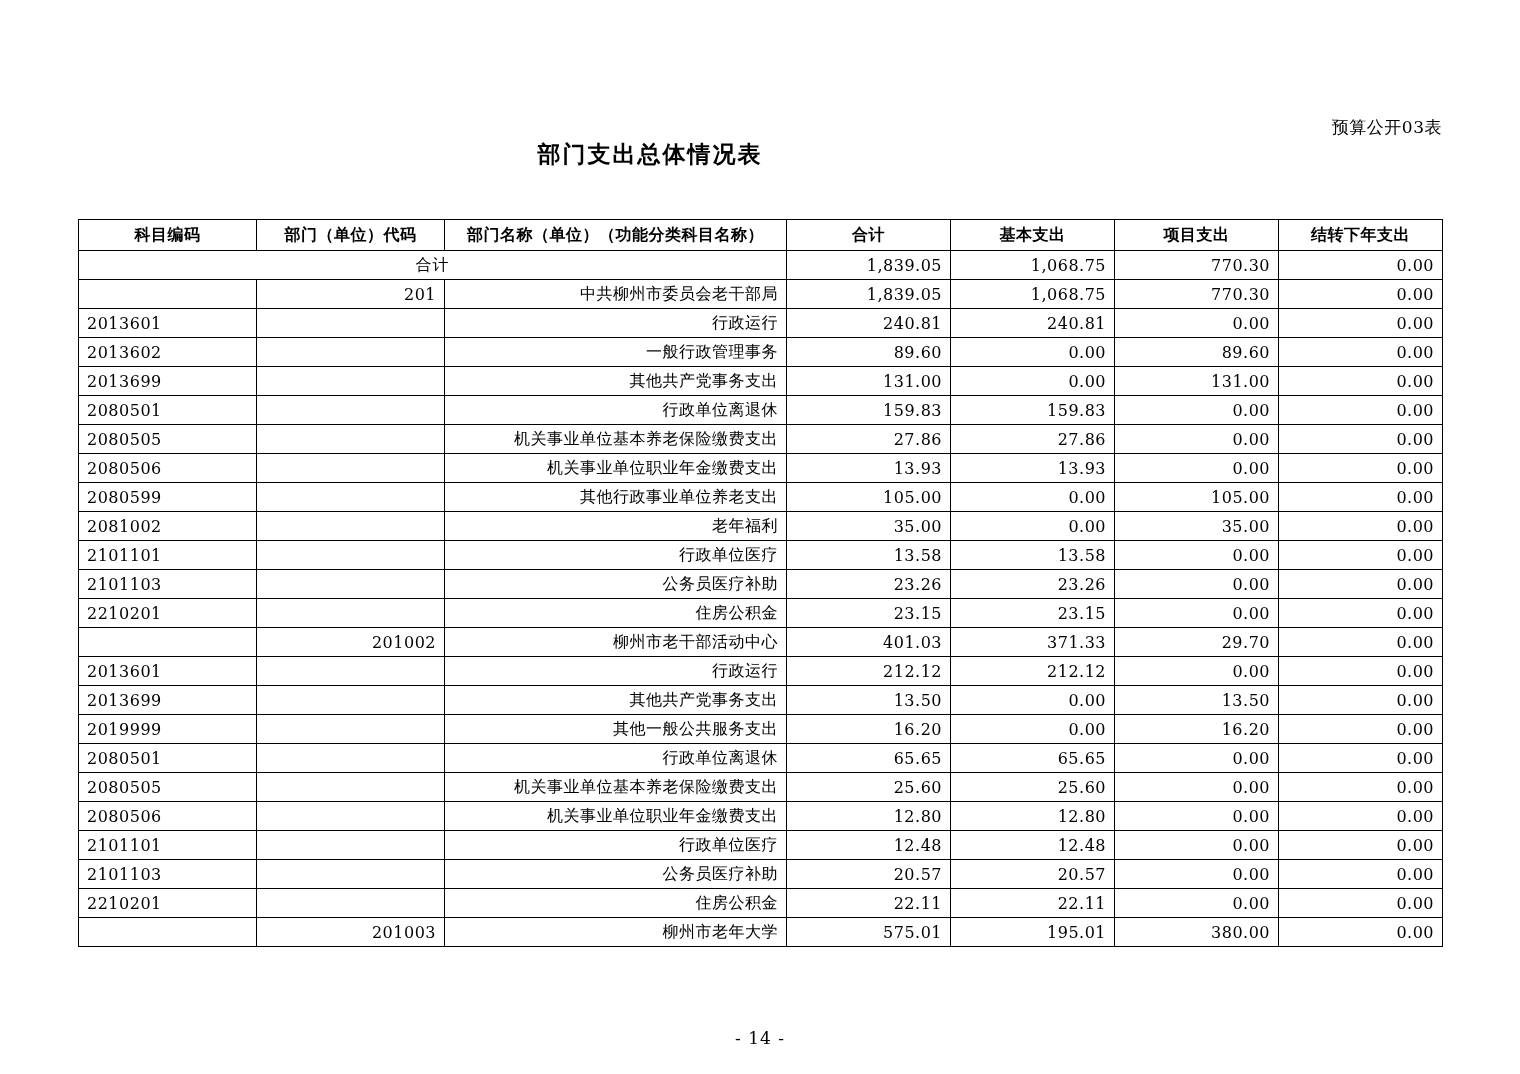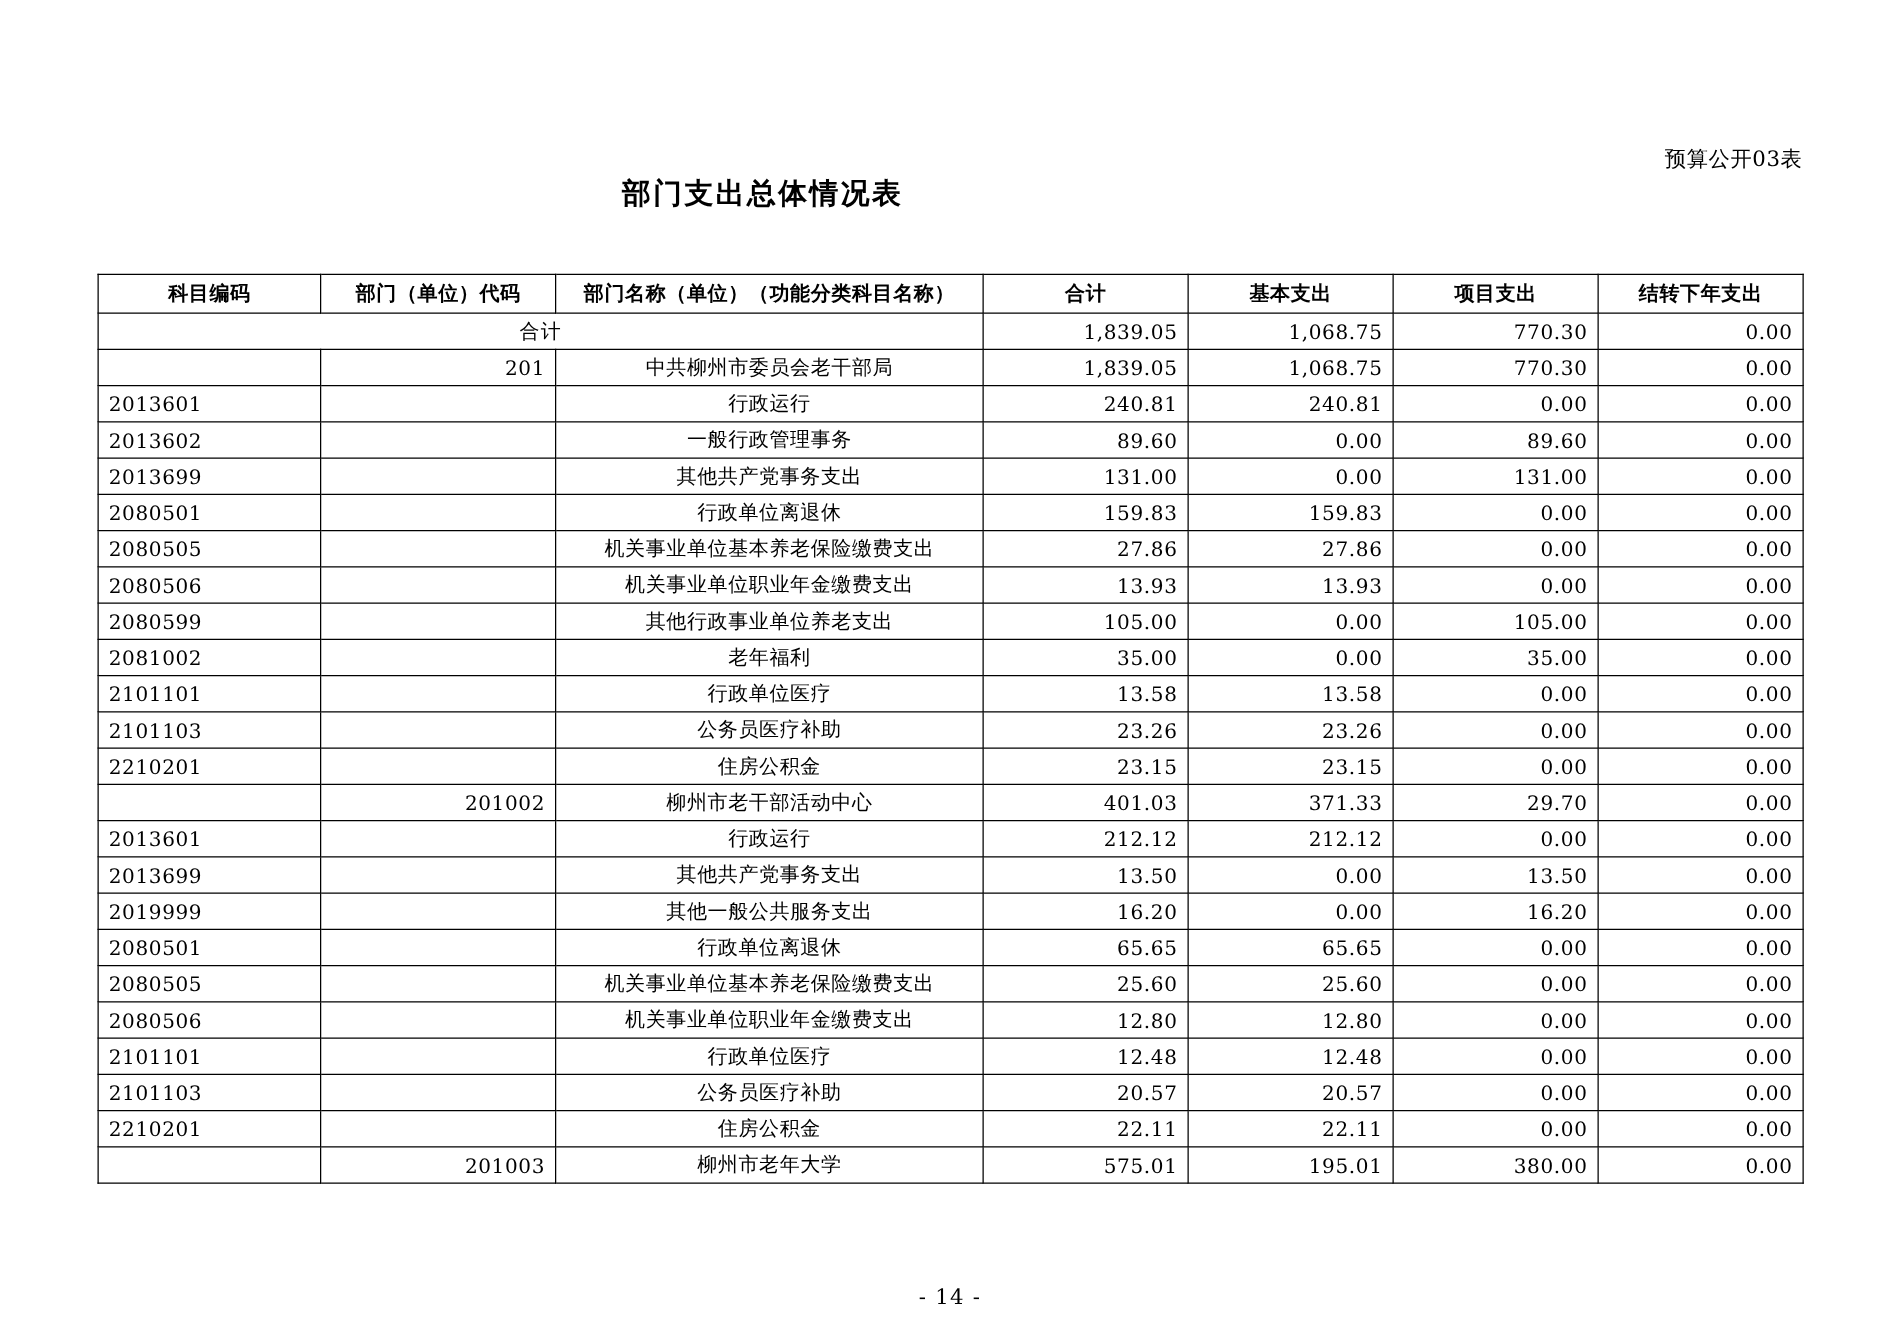--- a/index.html
+++ b/index.html
@@ -32,20 +32,21 @@
   }
   .doc-title {
     position: absolute;
     top: 139px;
     left: 0;
     width: 1220px;
     text-align: center;
     font-size: 23px;
     font-weight: bold;
     letter-spacing: 2px;
+    padding-left: 40px;
   }
   .meta-row {
     position: absolute;
     top: 188px;
     left: 78px;
     width: 1364px;
     display: flex;
     justify-content: space-between;
     align-items: baseline;
     font-size: 17px;
@@ -105,21 +106,21 @@
     text-align: left;
     padding-left: 14px;
     letter-spacing: 0.5px;
   }
   .deptcode {
     text-align: right;
     padding-left: 30px;
     letter-spacing: 0.5px;
   }
   .name {
-    text-align: center;
+    text-align: right;
     padding-left: 22px;
     letter-spacing: 0.5px;
   }
   .center-span {
     text-align: center;
     letter-spacing: 1px;
   }
   .footer-page {
     position: absolute;
     bottom: 26px;

